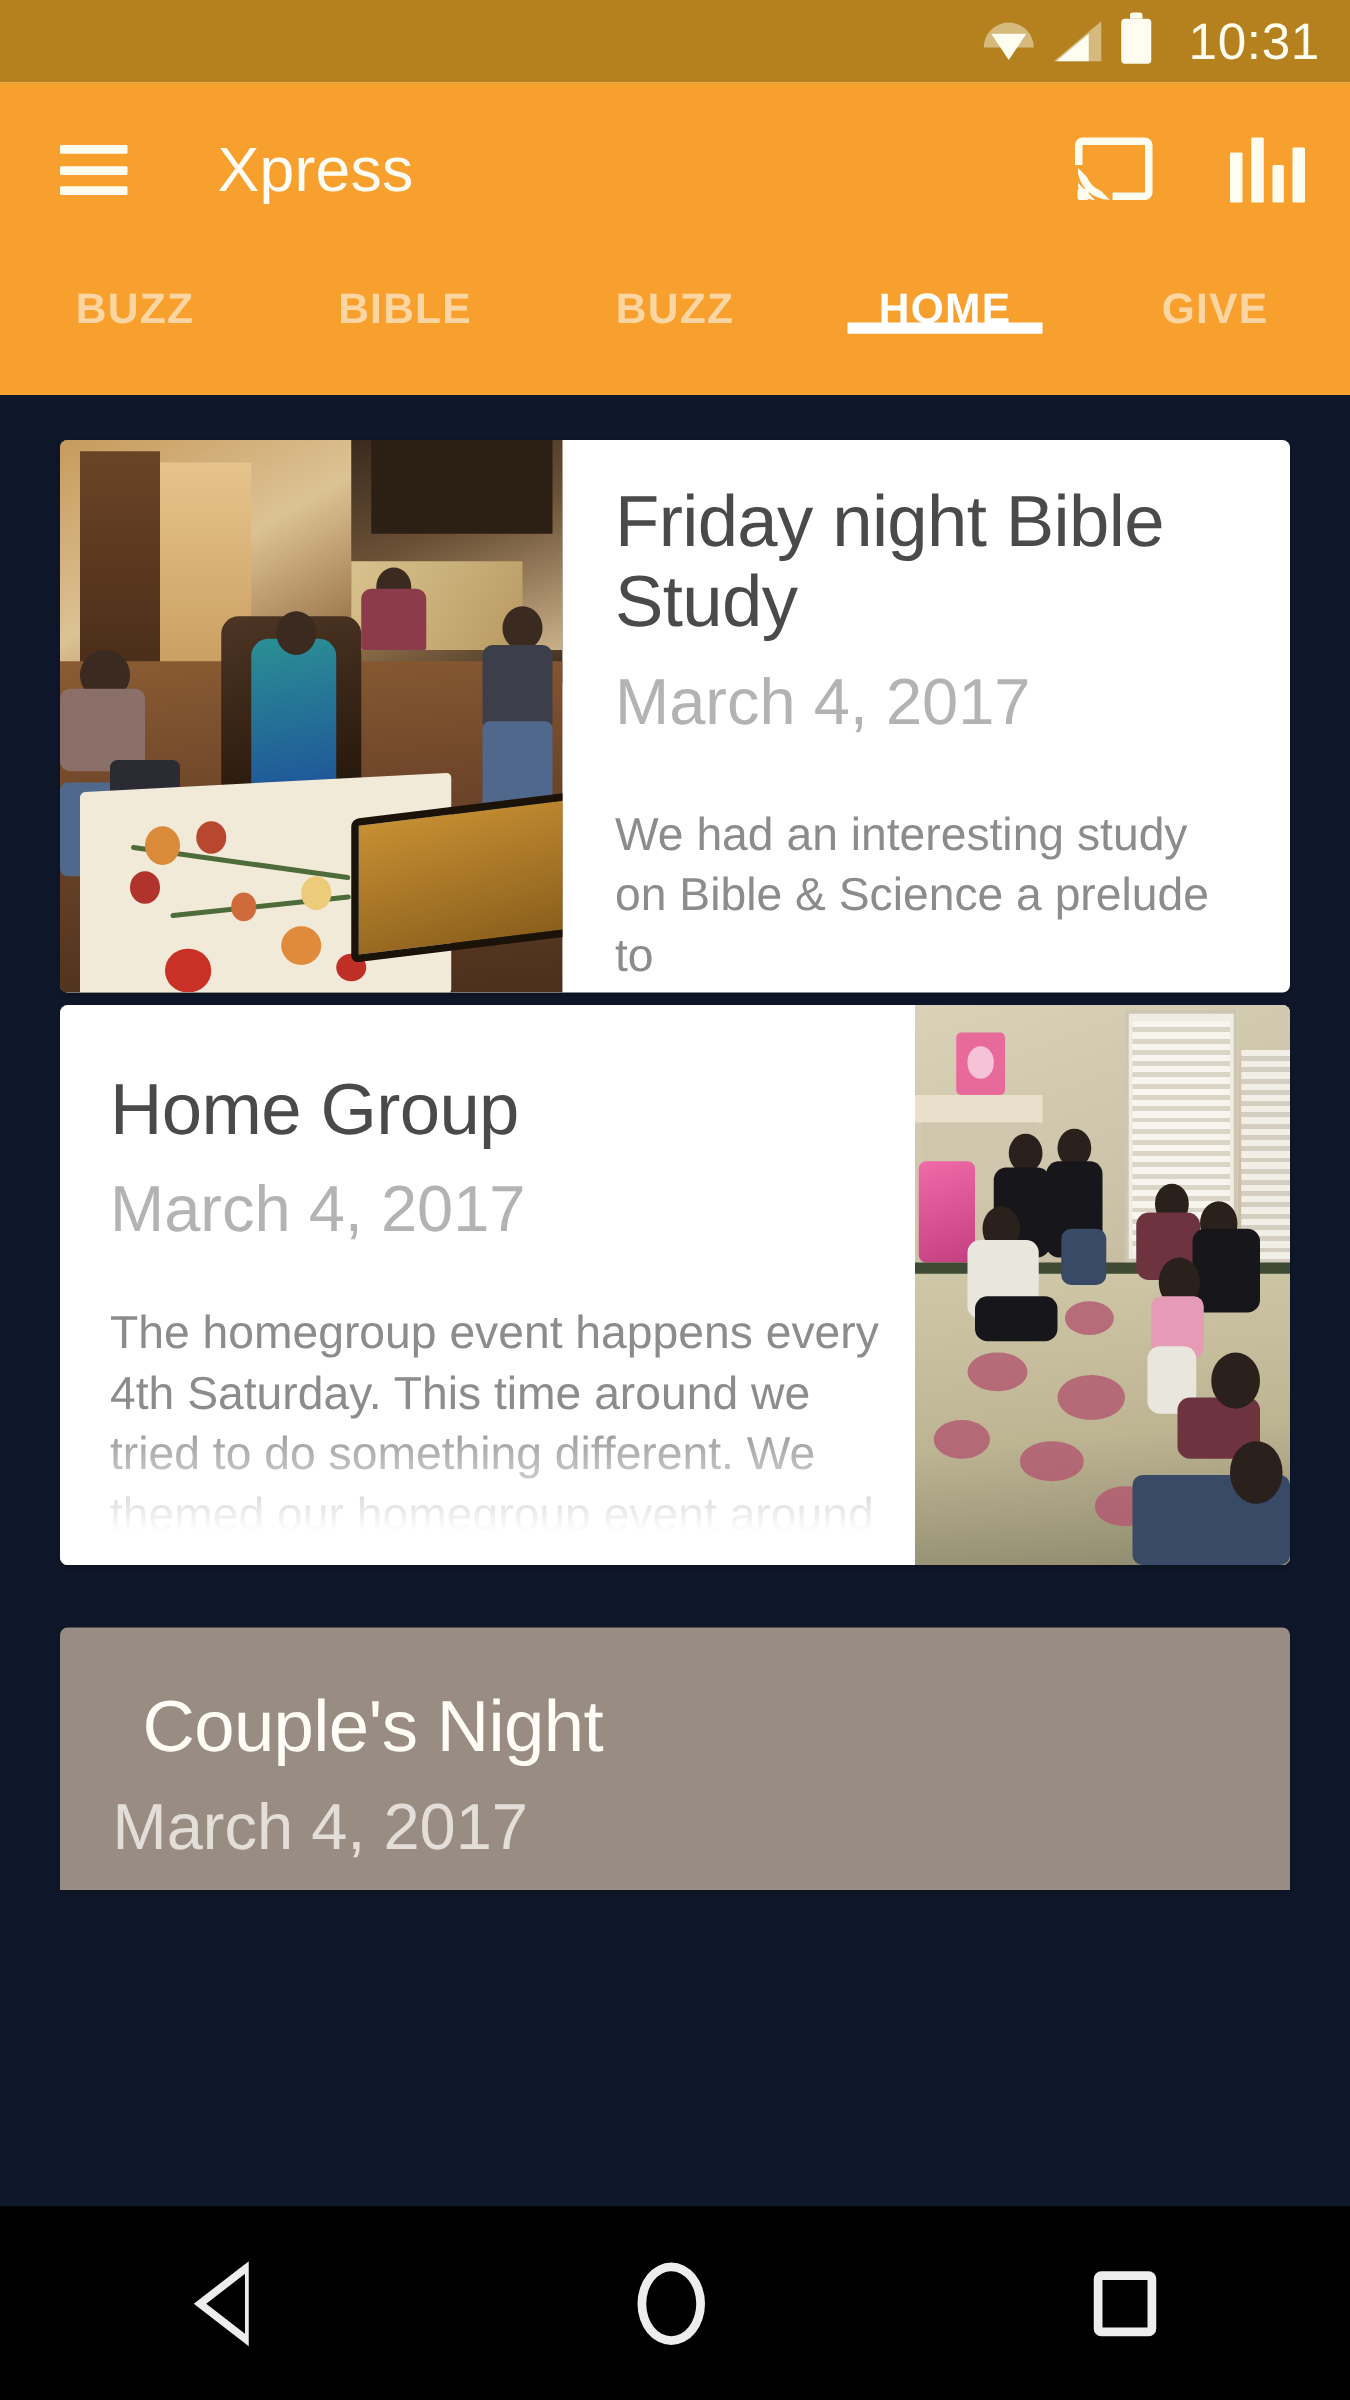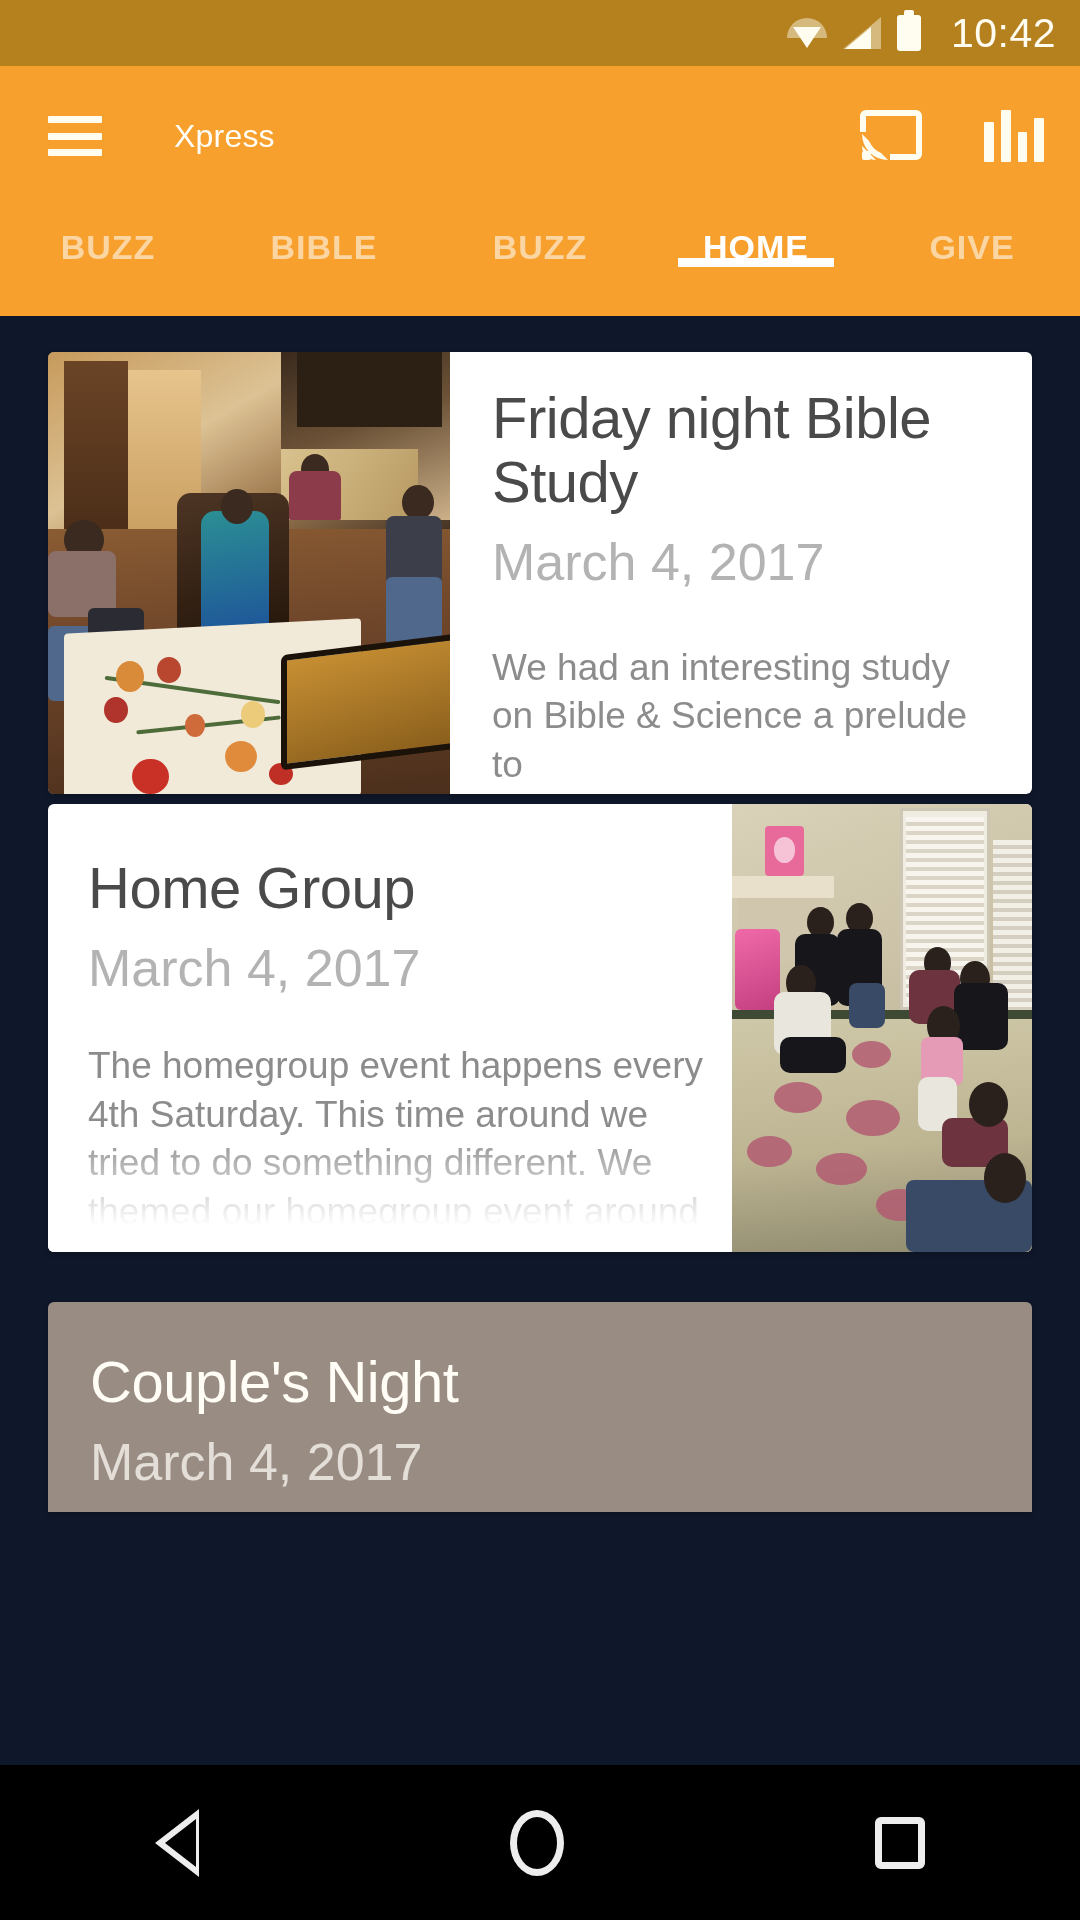--- a/index.html
+++ b/index.html
@@ -70,21 +70,21 @@
     position:relative; height:140px;
     display:flex; align-items:center;
   }
   .hamburger{
     width:54px; height:40px; margin-left:48px;
     display:flex; flex-direction:column; justify-content:space-between;
     cursor:pointer;
   }
   .hamburger span{ display:block; height:7px; background:#fffcf0; border-radius:1px; }
   .app-title{
-    color:#fffdf6; font-size:32px; margin-left:72px;
+    color:#fffdf6; font-size:50px; margin-left:72px;
     letter-spacing:0.2px; line-height:1;
   }
   .appbar-actions{
     position:absolute; right:36px; top:50%; transform:translateY(-50%);
     display:flex; align-items:center; gap:62px;
   }
   .cast-ic{ width:62px; height:52px; position:relative; cursor:pointer; }
   .cast-ic .box{
     position:absolute; right:0; top:0; width:62px; height:50px;
     border:6px solid #fffcf0; border-radius:6px;
@@ -170,21 +170,21 @@
     background:linear-gradient(to bottom, rgba(255,255,255,0) 0%, #ffffff 78%);
     pointer-events:none;
   }
 
   
   #card3{
     top:986px; height:210px; background:#998c82;
     border-radius:6px 6px 0 0;
   }
   #card3 .card-body{ padding:48px 40px 0 42px; }
-  #card3 .card-title{ color:#fffdf6; }
+  #card3 .card-title{ color:#fffdf6;margin-left:24px; }
   #card3 .card-date{ color:#e4ded8; }
 
   
   .ph1{ position:absolute; inset:0; background:#5b3d26; }
   .ph1 .wall{ position:absolute; left:0; top:0; width:100%; height:44%;
     background:linear-gradient(150deg,#c79a5c 0%,#dcc294 38%,#a68257 62%,#3a2a1d 100%); }
   .ph1 .door{ position:absolute; left:4%; top:2%; width:16%; height:40%;
     background:linear-gradient(180deg,#6b4426,#4a2d18); }
   .ph1 .hall{ position:absolute; left:20%; top:4%; width:18%; height:42%;
     background:linear-gradient(180deg,#e6c48c,#c79a5c); }
@@ -281,21 +281,21 @@
     <div class="sb-icons">
       <div class="wifi-ic">
         <div class="arc"></div>
           <div class="fan"></div>
       </div>
       <div class="sig-ic">
         <div class="full"></div>
           <div class="filled"></div>
       </div>
       <div class="bat-ic"></div>
-      <div class="clock">10:42</div>
+      <div class="clock">10:31</div>
     </div>
   </div>
 
   <div class="appbar">
     <div class="appbar-top">
       <div class="hamburger">
         <span></span>
           <span></span>
           <span></span>
       </div>

